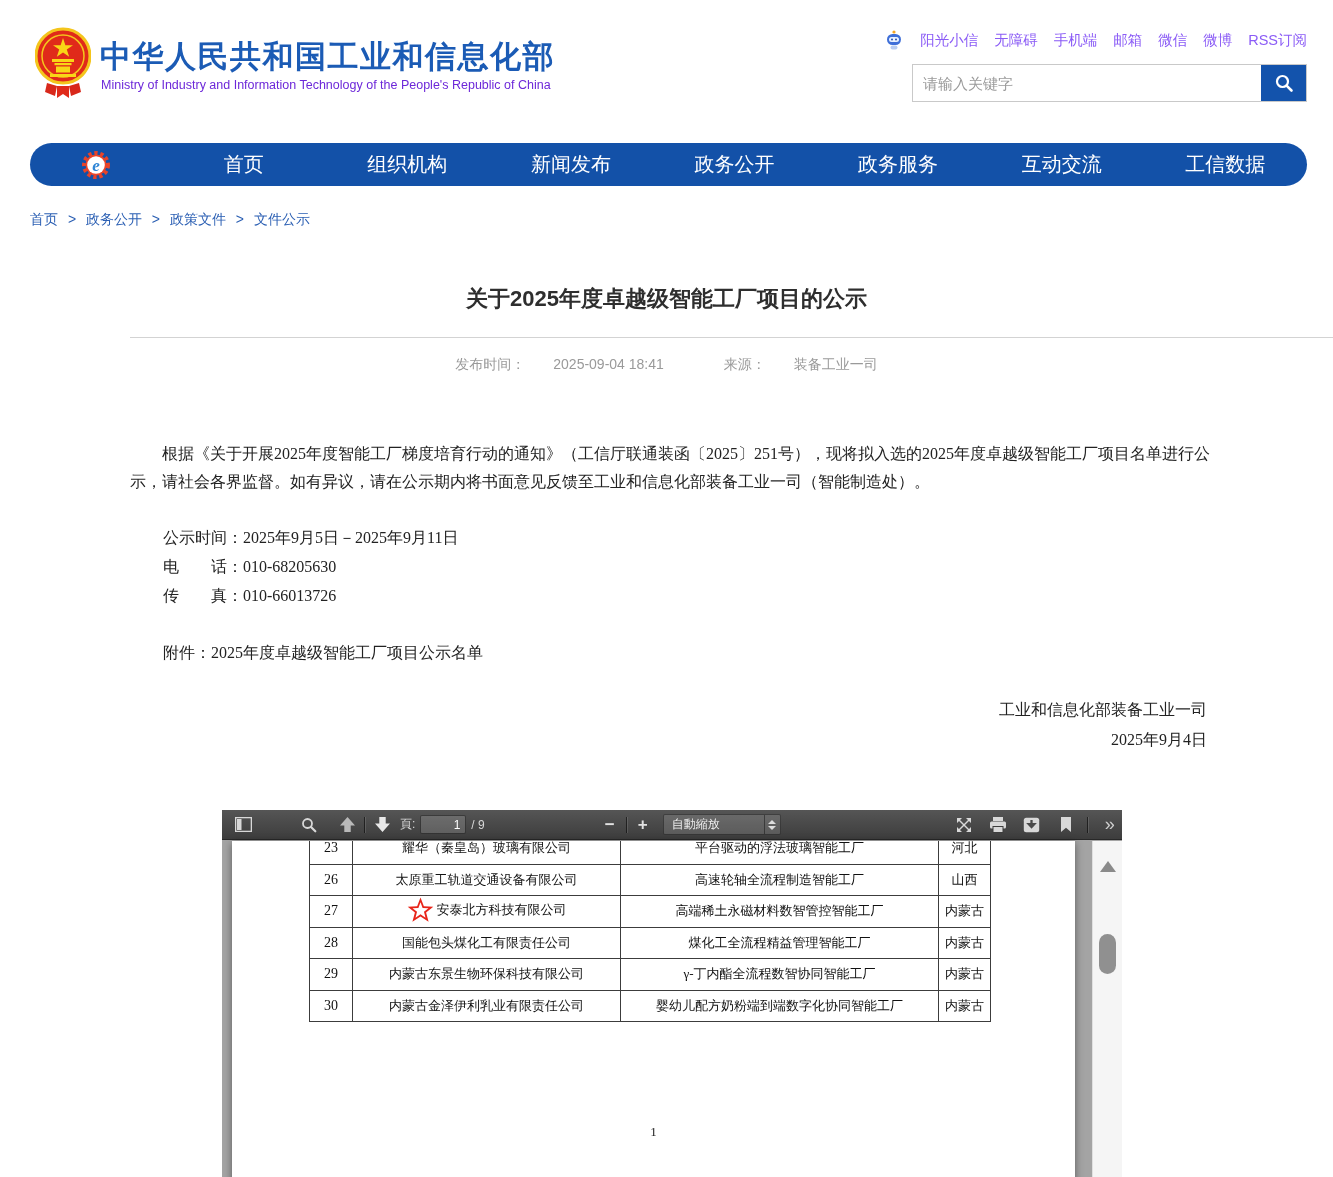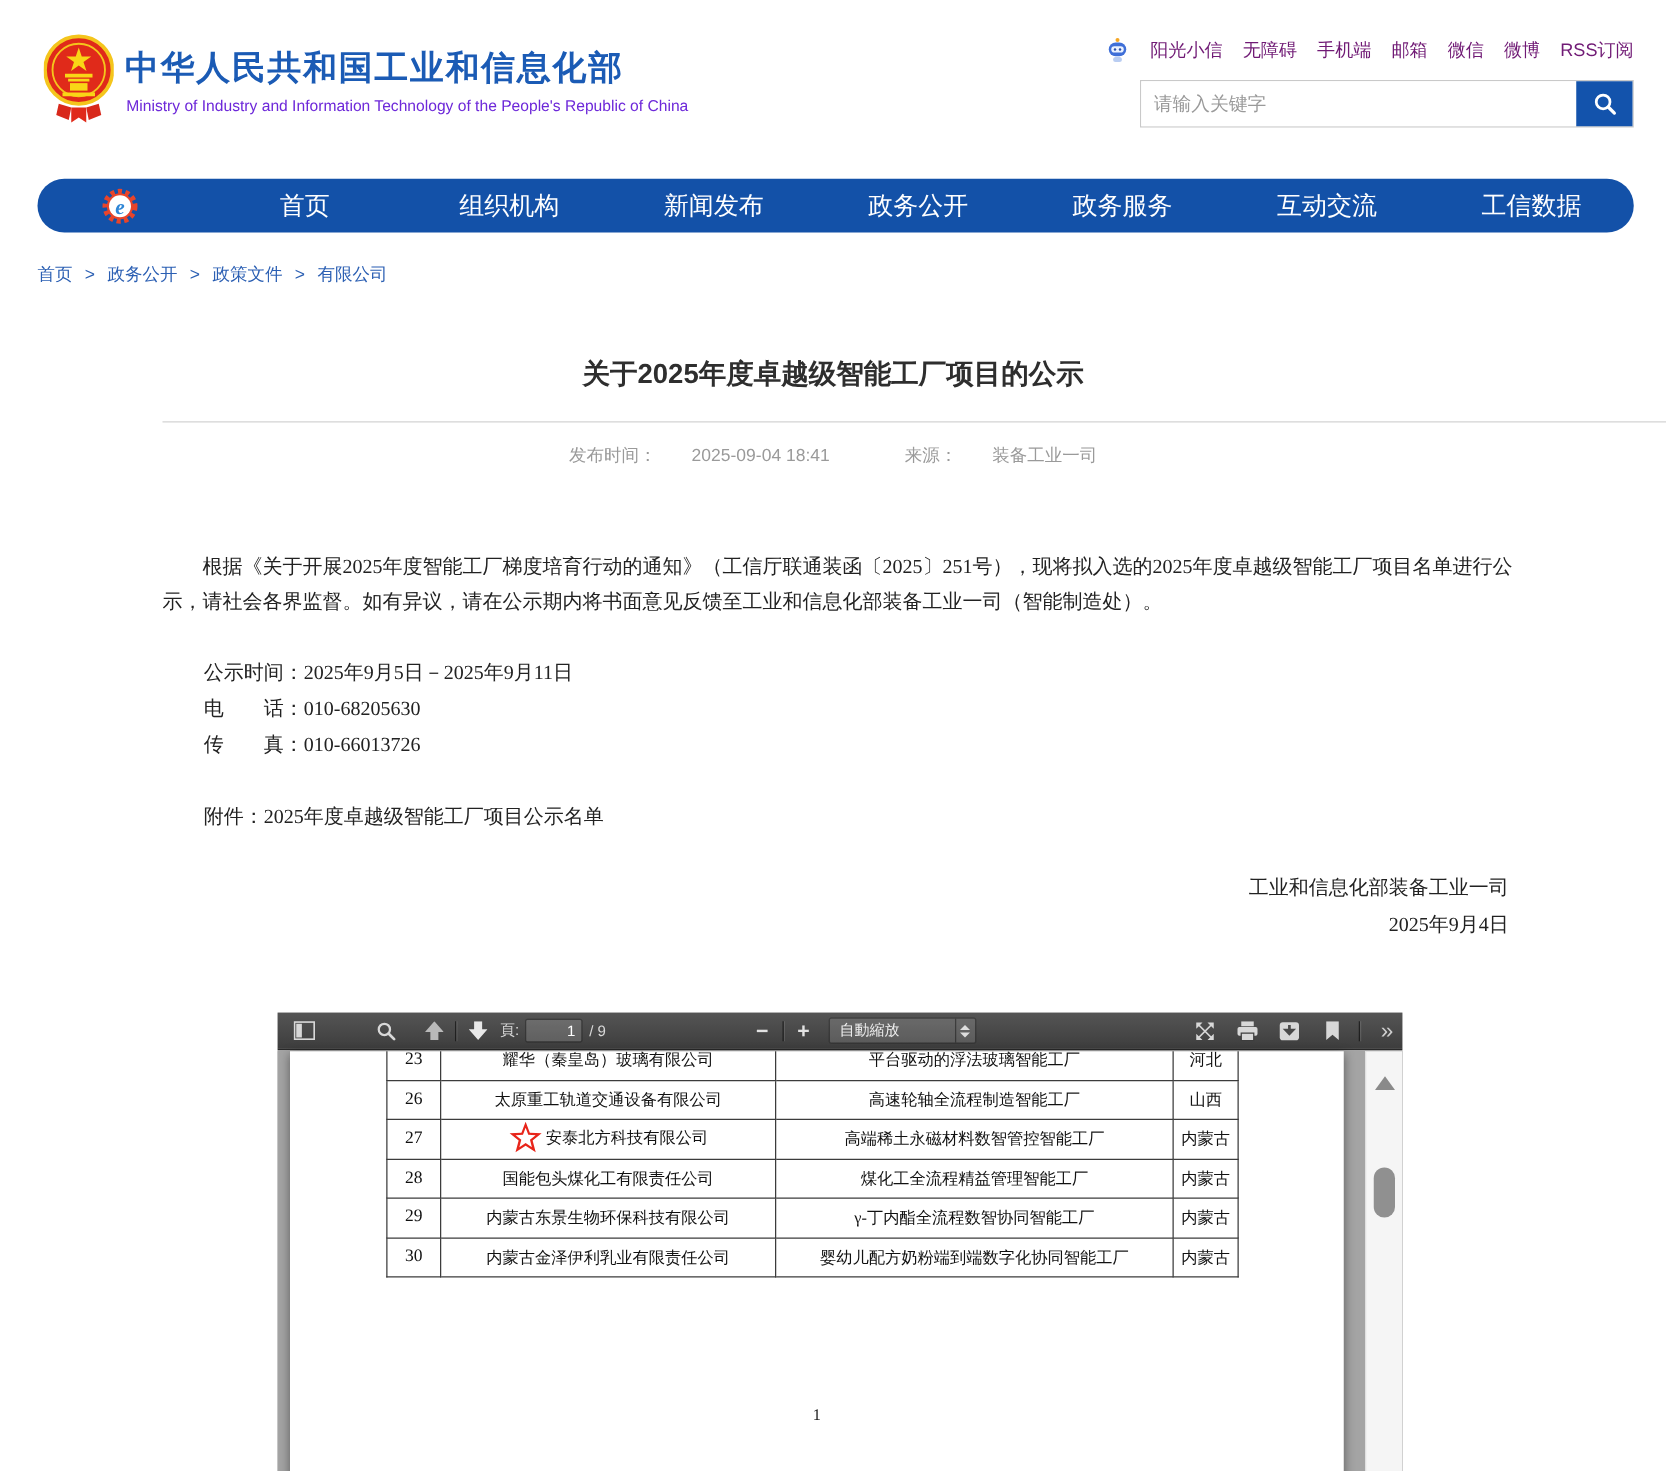--- a/index.html
+++ b/index.html
@@ -1,25 +1,25 @@
 <!DOCTYPE html>
 <html><head>
 <meta charset="utf-8">
 <style>
   * { margin:0; padding:0; box-sizing:border-box; }
   html,body { width:1333px; height:1177px; background:#ffffff; font-family:"Liberation Sans", sans-serif; overflow:hidden; position:relative; }
 
   
   .hdr { position:absolute; left:0; top:0; width:1333px; height:133px; background:#fff; }
   .emblem { position:absolute; left:35px; top:26px; width:56px; height:78px; }
-  .site-title { position:absolute; left:100px; top:36px; font-size:27px; font-weight:bold; color:#1b5bb5; letter-spacing:1.5px; white-space:nowrap; }
+  .site-title { position:absolute; left:100px; top:36px; font-size:31px; font-weight:bold; color:#1b5bb5; letter-spacing:1.5px; white-space:nowrap; }
   .site-sub { position:absolute; left:101px; top:78px; font-size:12.5px; color:#6d28d9; white-space:nowrap; }
 
   .quick { position:absolute; top:29px; right:26px; display:flex; align-items:center; gap:16px; font-size:14.5px; color:#333; }
-  .quick a { color:#701a75; text-decoration:none; cursor:pointer; }
+  .quick a { color:#8b5cf6; text-decoration:none; cursor:pointer; }
   .bot-icon { width:20px; height:22px; display:inline-block; }
 
   .searchbar { position:absolute; left:912px; top:64px; width:395px; height:38px; border:1px solid #c9c9c9; background:#fff; }
   .searchbar input { position:absolute; left:0; top:0; width:348px; height:36px; border:none; outline:none; padding:0 10px; font-size:15px; color:#333; font-family:"Liberation Sans",sans-serif; }
   .searchbar input::placeholder { color:#9a9a9a; }
   .search-btn { position:absolute; right:0; top:0; width:45px; height:36px; background:#1353ac; border:none; cursor:pointer; display:flex; align-items:center; justify-content:center; }
 
   
   .nav { position:absolute; left:30px; top:143px; width:1277px; height:43px; background:#1351a8; border-radius:22px; display:flex; align-items:center; }
   .nav-logo { width:132px; display:flex; justify-content:center; align-items:center; }
@@ -149,21 +149,21 @@
   <div class="nav-item">工信数据</div>
 </div>
 
 <div class="crumb">
   <a>首页</a>
   <span class="sep">&gt;</span>
   <a>政务公开</a>
   <span class="sep">&gt;</span>
   <a>政策文件</a>
   <span class="sep">&gt;</span>
-  <a>有限公司</a>
+  <a>文件公示</a>
 </div>
 
 <h1 class="art-title">关于2025年度卓越级智能工厂项目的公示</h1>
 <div class="rule"></div>
 <div class="meta">
   <span><span>发布时间：</span><span>2025-09-04 18:41</span></span>
   <span><span>来源：</span><span>装备工业一司</span></span>
 </div>
 
 <p class="art para">根据《关于开展2025年度智能工厂梯度培育行动的通知》（工信厅联通装函〔2025〕251号），现将拟入选的2025年度卓越级智能工厂项目名单进行公示，请社会各界监督。如有异议，请在公示期内将书面意见反馈至工业和信息化部装备工业一司（智能制造处）。</p>

